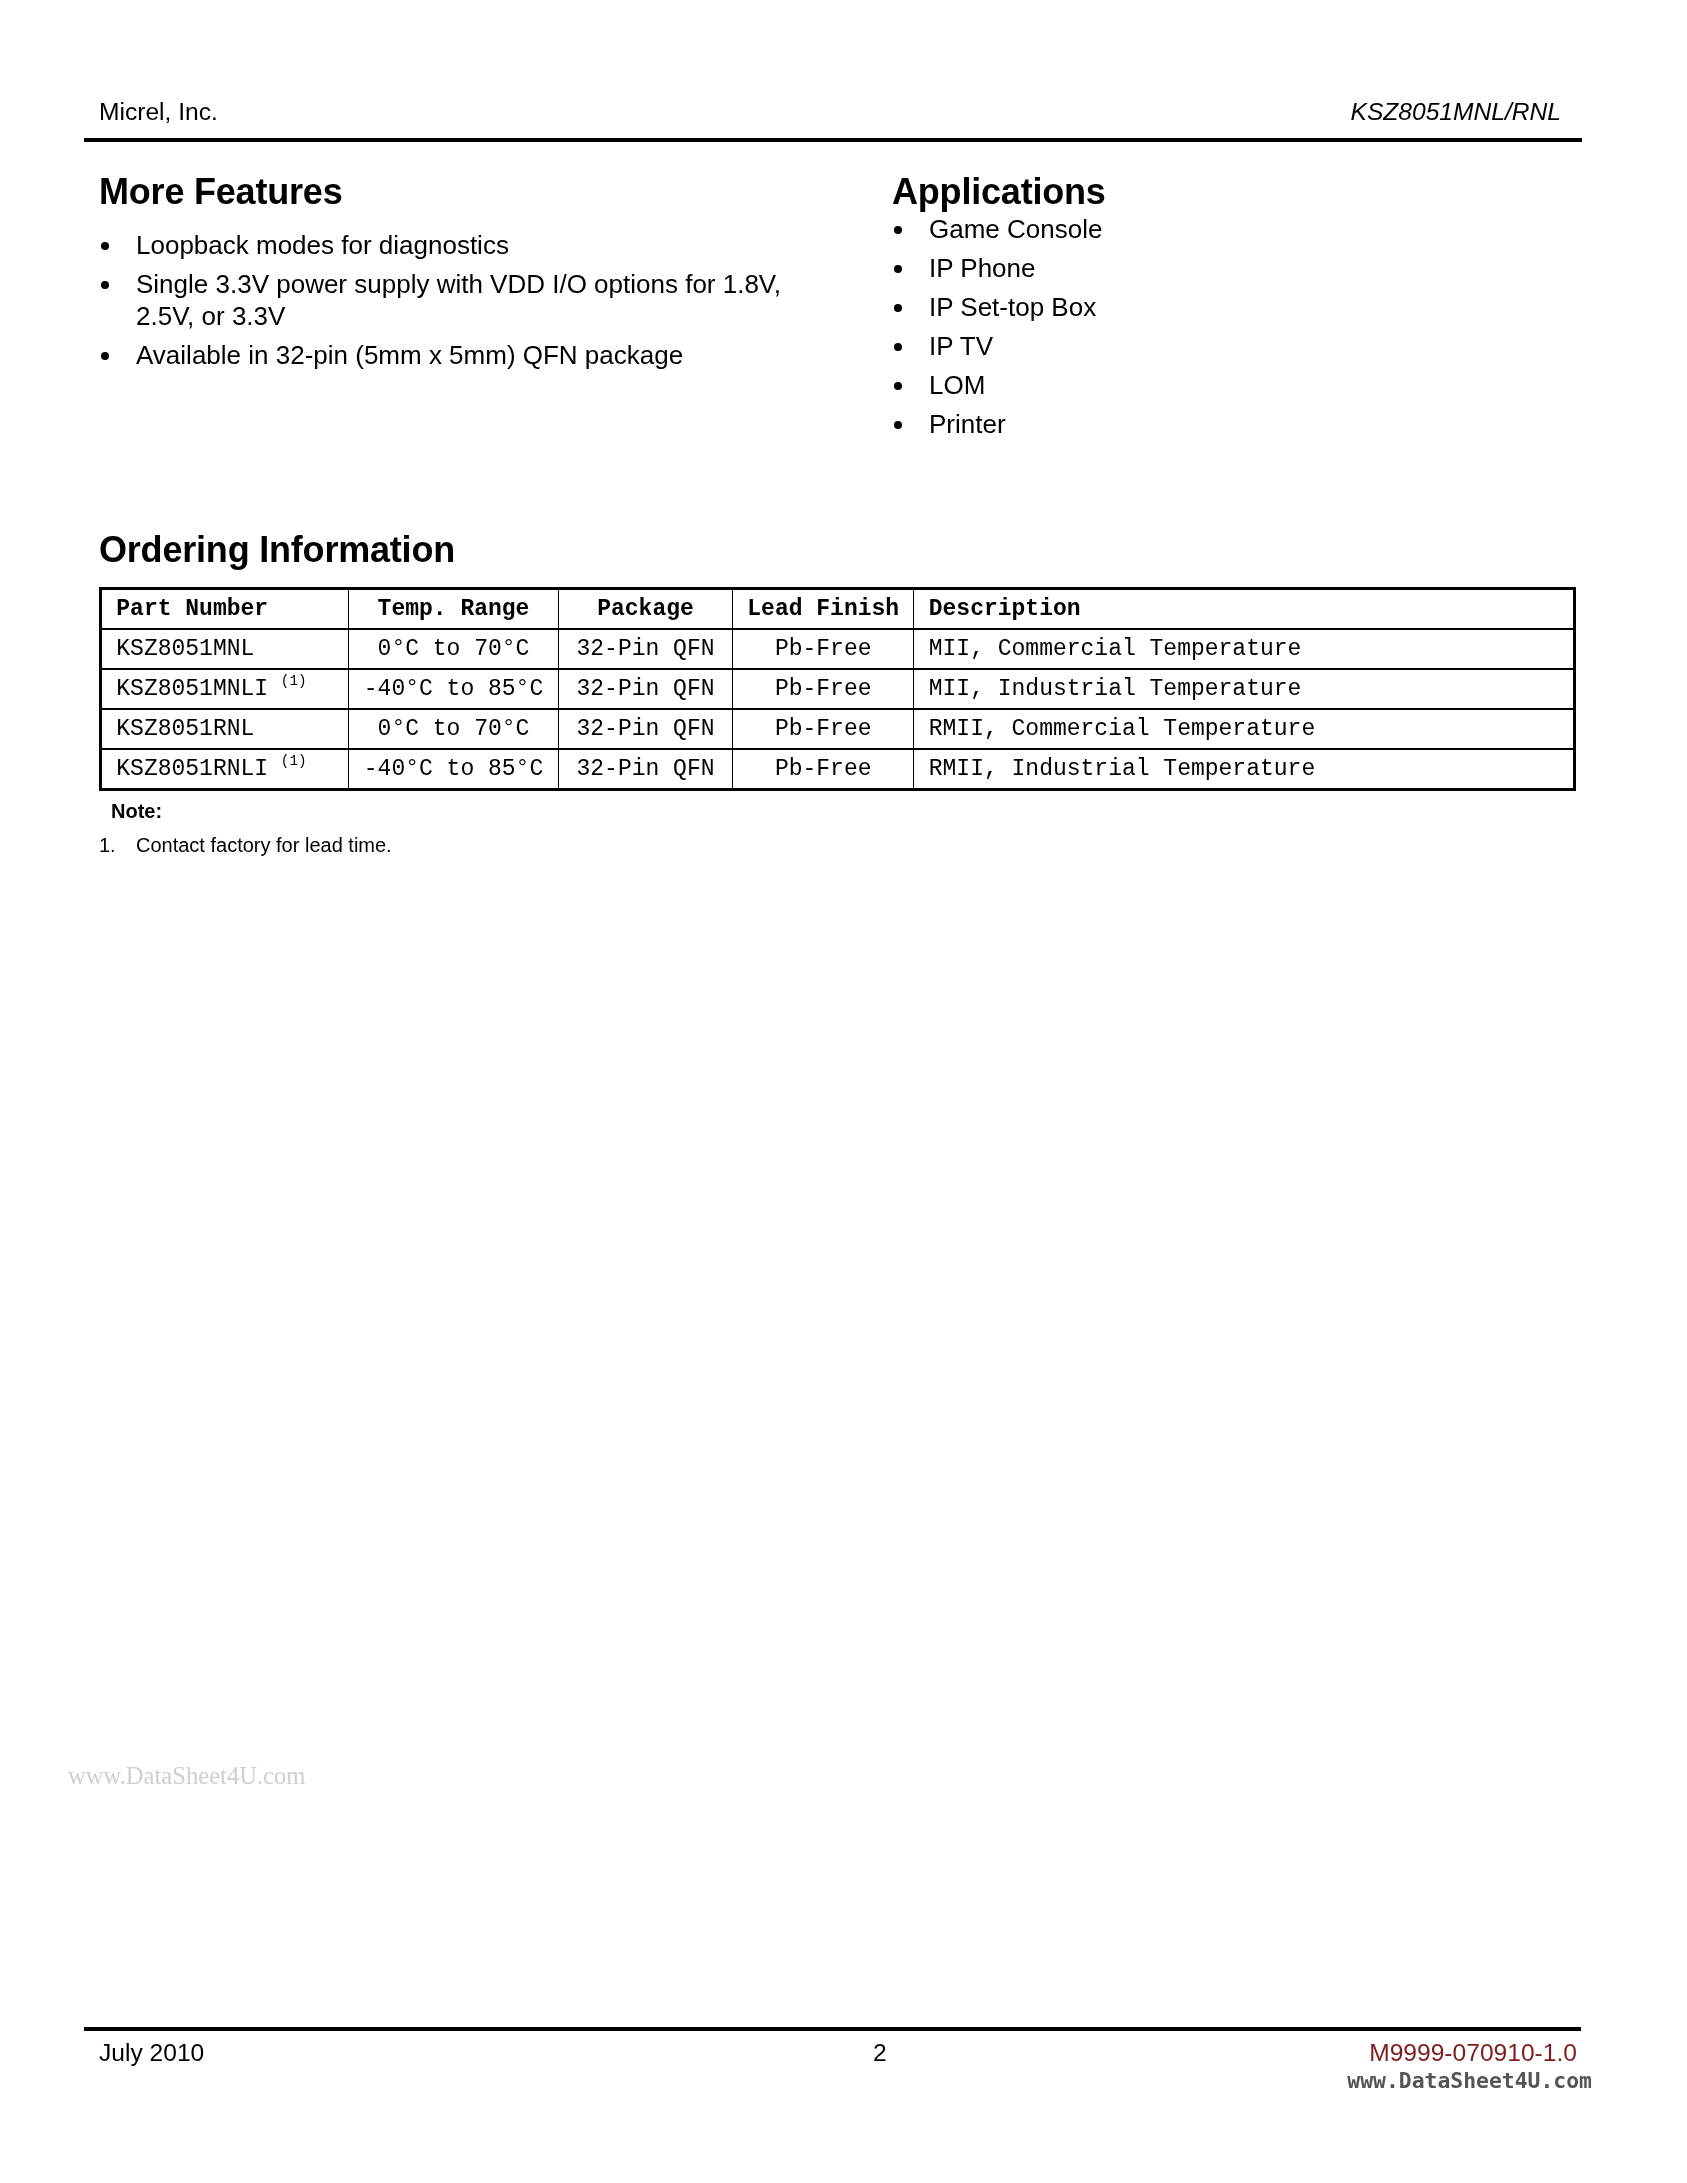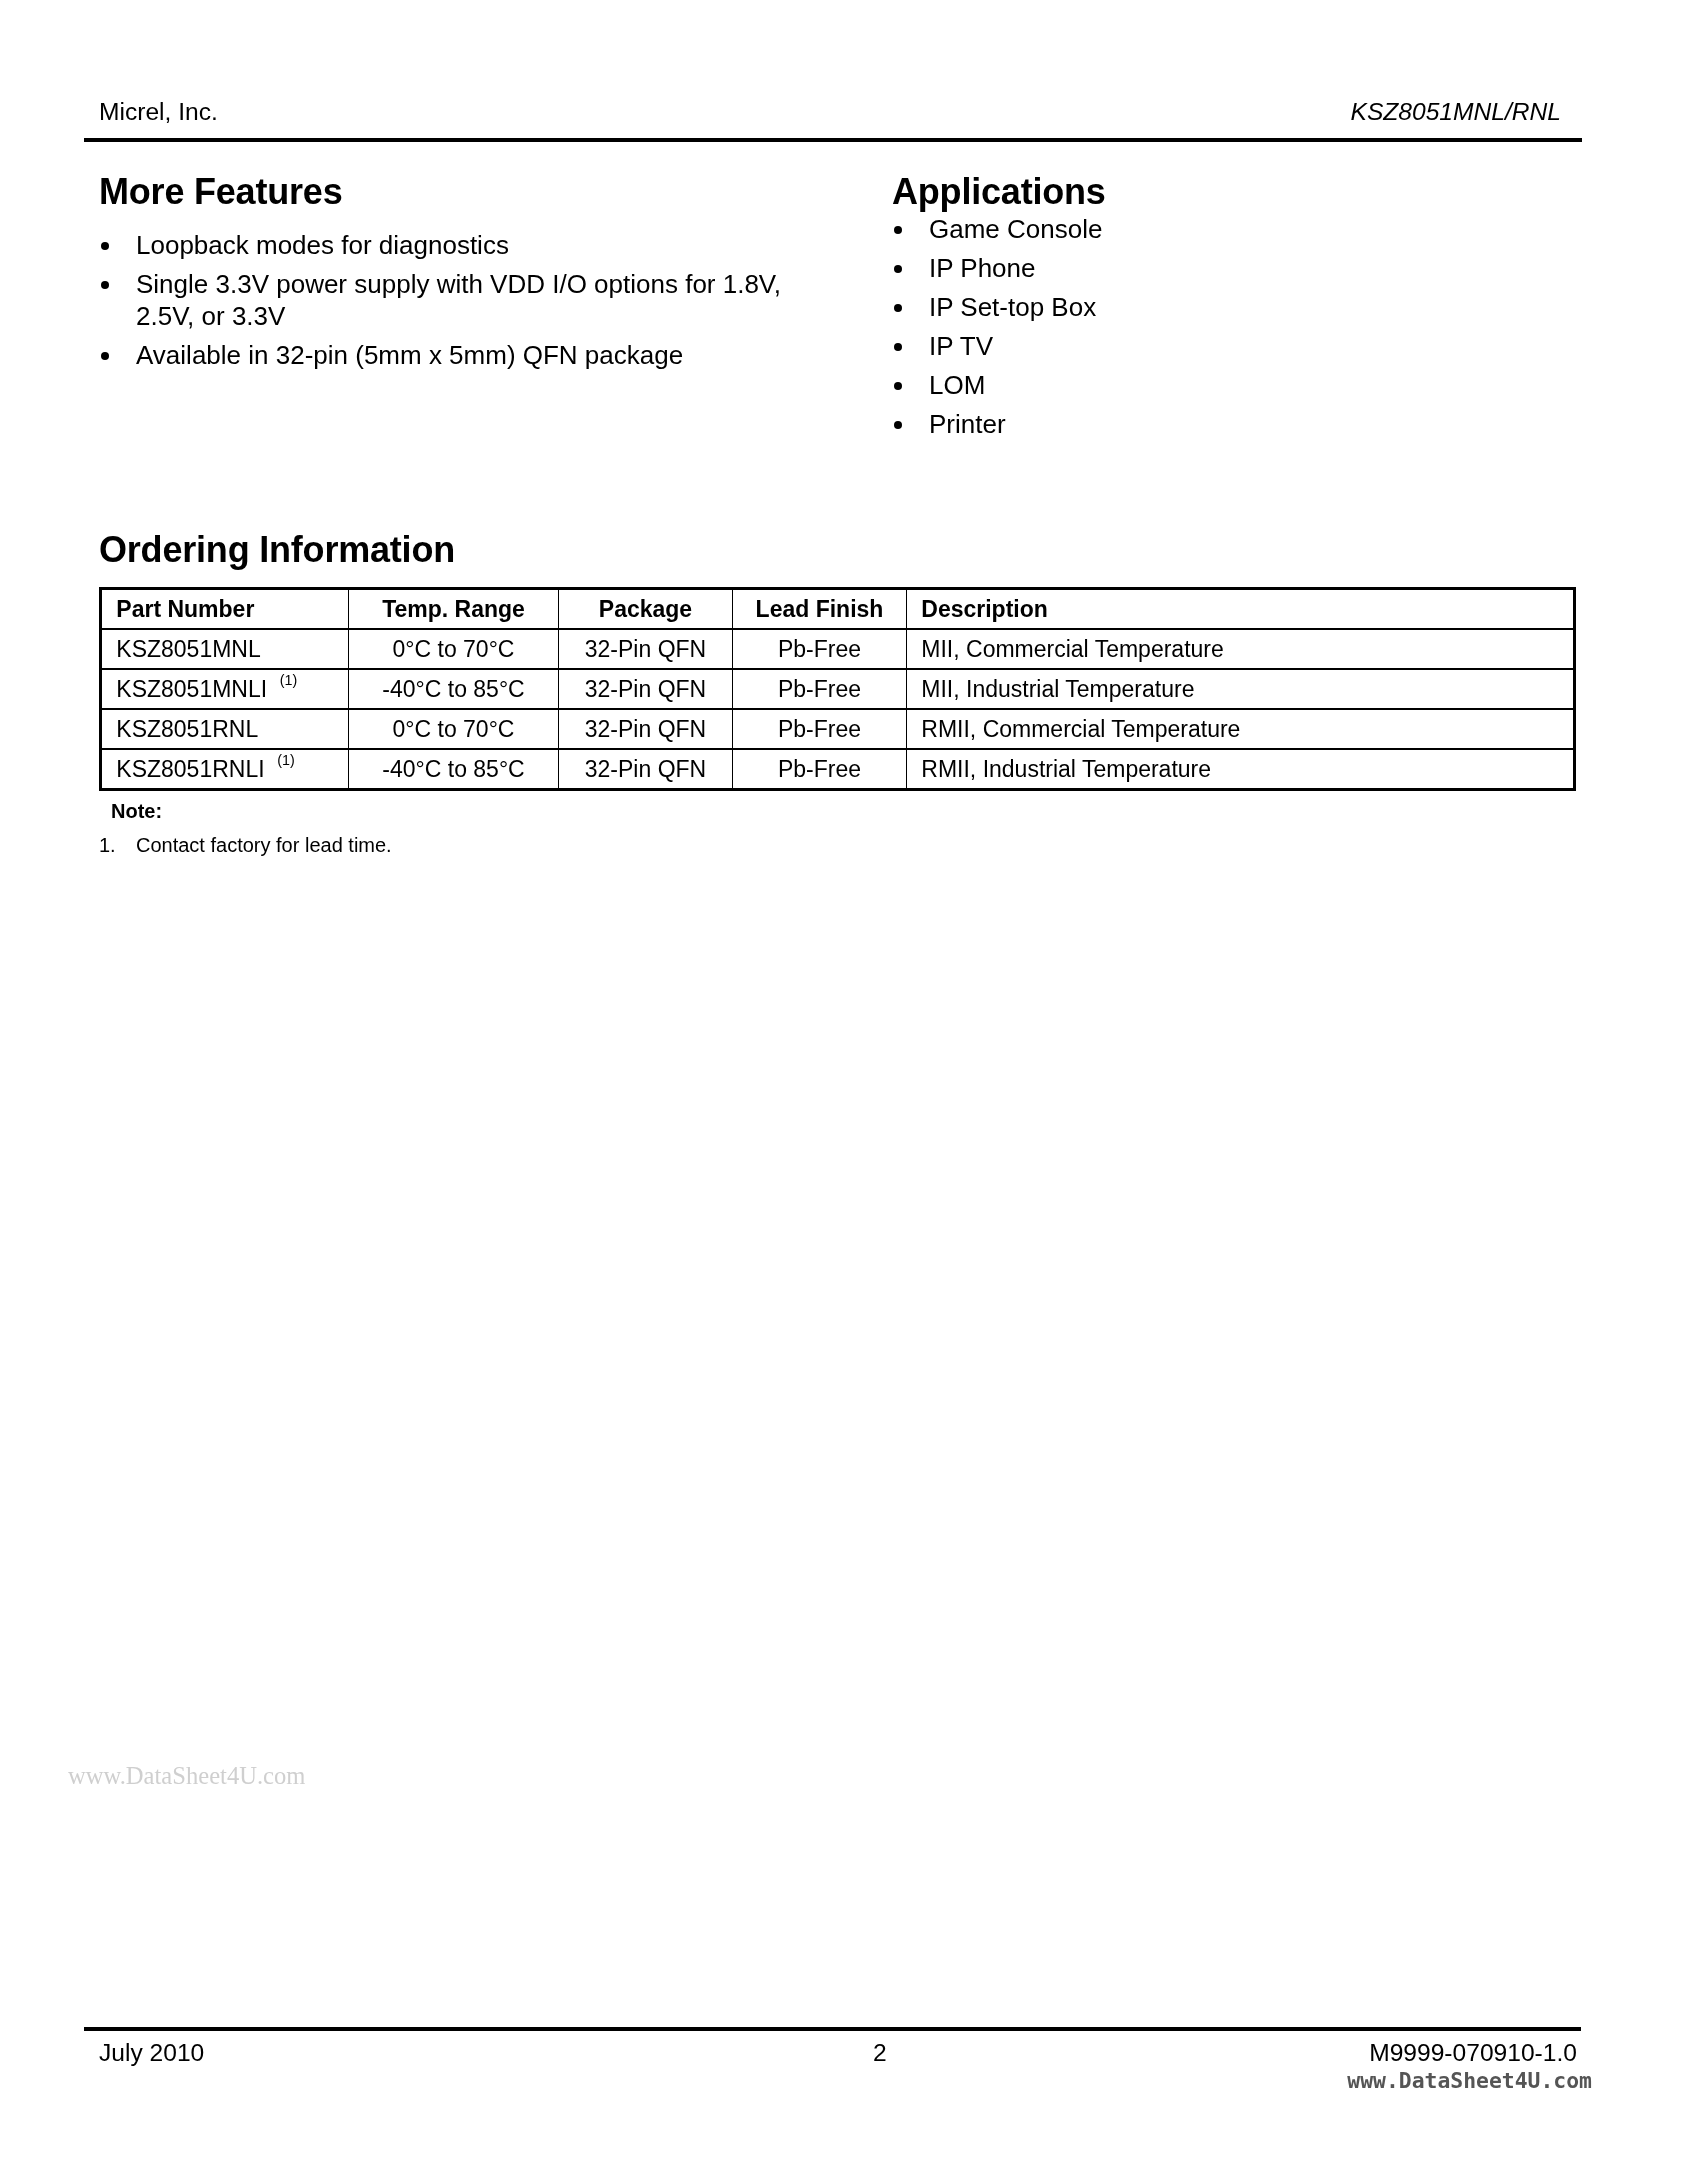--- a/index.html
+++ b/index.html
@@ -12,31 +12,31 @@
   ul.blist { list-style: none; margin: 0; padding: 0; }
   ul.blist li { position: relative; font-size: 26px; line-height: 32px; padding-left: 37px; }
   ul.blist li::before { content: ""; position: absolute; left: 2.4px; top: 12.7px;
          width: 8px; height: 8px; background: #000; border-radius: 50%; }
   #features ul.blist li { margin-bottom: 7.1px; }
   #applications ul.blist li { margin-bottom: 7.1px; padding-left: 37px; }
   table.order { position: absolute; left: 99px; top: 587px; width: 1477px;
          border-collapse: collapse; border: 3.2px solid #000; }
   table.order th, table.order td { border: 1.6px solid #000; font-size: 23px;
          height: 38px; padding: 0 14.3px; white-space: nowrap; }
-  table.order tr { border-bottom: 2.4px solid #000; }
+  table.order tr { border-bottom: 2.4px solid #000; font-family: Liberation Mono, monospace; }
   table.order th { font-weight: bold; text-align: center; }
   table.order th.left, table.order td.left { text-align: left; }
   table.order td { text-align: center; }
   sup.fn { font-size: 14.3px; vertical-align: top; position: relative; top: -3.2px; margin-left: 12.7px; }
   .note-title { font-size: 20px; font-weight: bold; }
   .note-item { font-size: 20px; }
   .watermark { font-family: "Liberation Serif", serif; font-size: 24.6px; color: #cfcfcf; }
   .footer-text { font-size: 24.6px; top: 2039px; }
   .wm2 { font-family: "DejaVu Sans Mono", monospace; font-weight: bold; font-size: 21.4px; color: #555; letter-spacing: 0px; }
-  .docnum { color: #000000; }
+  .docnum { color: #7f1d1d; }
 </style>
 </head>
 <body>
 
 <div class="abs hdr-text" style="left:99px;">Micrel, Inc.</div>
 <div class="abs hdr-text" style="right:126px;font-style:italic;">KSZ8051MNL/RNL</div>
 <div class="rule" style="left:84px; top:138px; width:1498px;"></div>
 
 <section id="features" class="abs" style="left:99px; top:171px; width:715px;">
   <h2 class="h2">More Features</h2>

